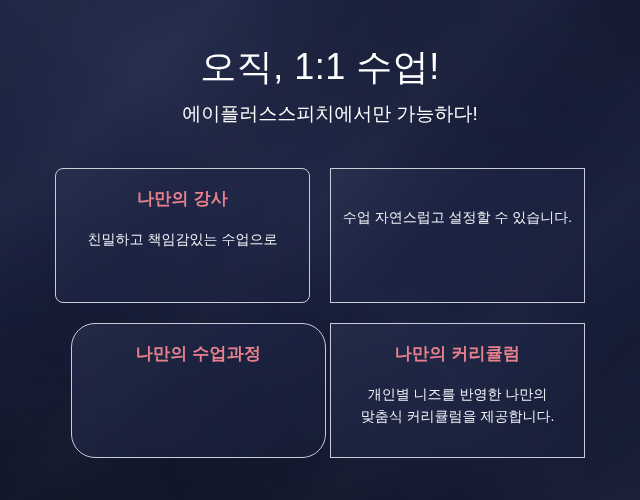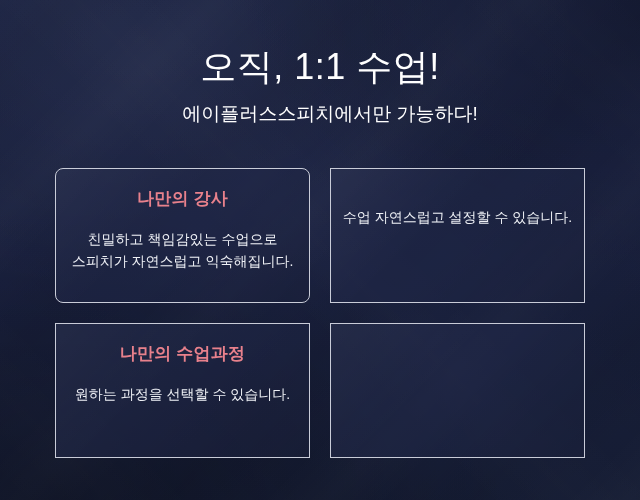--- a/index.html
+++ b/index.html
@@ -121,21 +121,21 @@
   .card .card-sheen {
     position: absolute;
     inset: 0;
     background:
       linear-gradient(135deg, rgba(255,255,255,0.035) 0%, rgba(255,255,255,0.0) 42%),
       linear-gradient(315deg, rgba(0,0,0,0.12) 0%, rgba(0,0,0,0) 48%);
     pointer-events: none;
   }
   .card-1 { left: 0px;   top: 0px; border-radius: 8px;   }
   .card-2 { left: 275px; top: 0px;   }
-  .card-3 { left: 0px;   top: 155px; }
+  .card-3 { left: 16px;   top: 155px; border-radius: 24px; }
   .card-4 { left: 275px; top: 155px; }
 
   .card-inner {
     position: relative;
     z-index: 2;
     padding-top: 19px;
     text-align: center;
   }
   .card-title {
     color: #e8818c;
@@ -169,43 +169,48 @@
     <div class="page-subtitle">에이플러스스피치에서만 가능하다!</div>
 
     <div class="cards">
 
       <div class="card card-1">
         <div class="card-sheen"></div>
         <div class="card-inner">
           <div class="card-title">나만의 강사</div>
           <div class="card-body">
             <span class="line">친밀하고 책임감있는 수업으로</span>
-            <span class="line">스피치가 자연스럽고 익숙해집니다.</span>
           </div>
         </div>
       </div>
 
       <div class="card card-2">
         <div class="card-sheen"></div>
         <div class="card-inner">
           <div class="card-body">
             <span class="line">수업 자연스럽고 설정할 수 있습니다.</span>
           </div>
         </div>
       </div>
 
       <div class="card card-3">
         <div class="card-sheen"></div>
         <div class="card-inner">
           <div class="card-title">나만의 수업과정</div>
           <div class="card-body">
-            <span class="line">원하는 과정을 선택할 수 있습니다.</span>
           </div>
         </div>
       </div>
 
       <div class="card card-4">
         <div class="card-sheen"></div>
+        <div class="card-inner">
+          <div class="card-title">나만의 커리큘럼</div>
+          <div class="card-body">
+            <span class="line">개인별 니즈를 반영한 나만의</span>
+            <span class="line">맞춤식 커리큘럼을 제공합니다.</span>
+          </div>
+        </div>
       </div>
 
     </div>
   </div>
 </div>
 
 </body></html>

